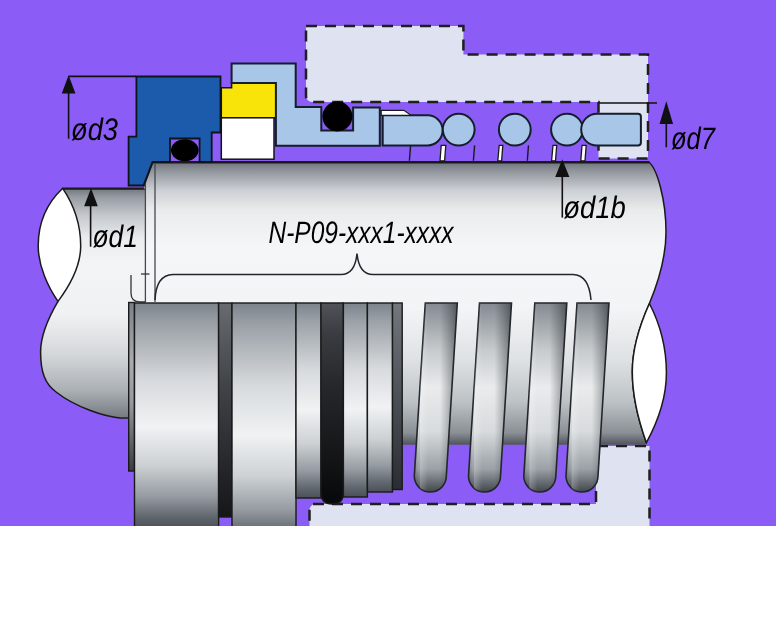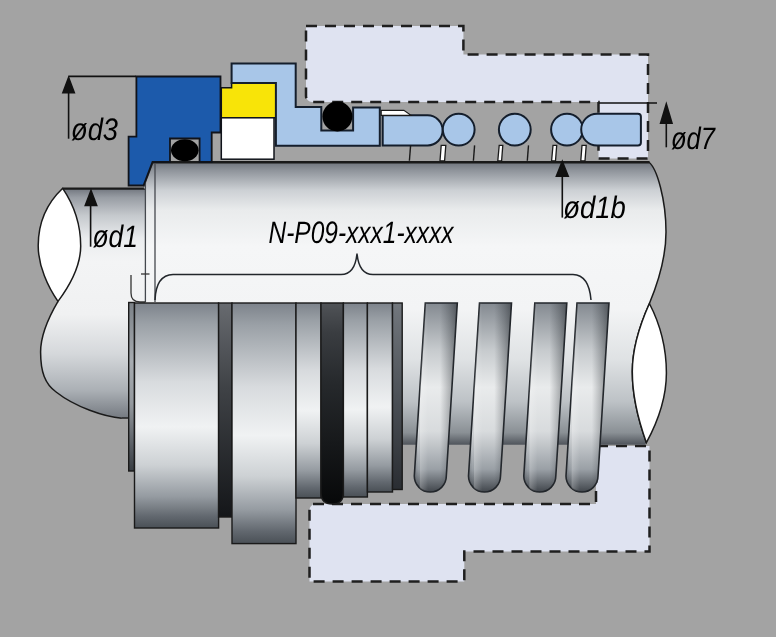--- a/index.html
+++ b/index.html
@@ -1,16 +1,16 @@
 <!DOCTYPE html>
 <html><head>
 <meta charset="utf-8">
 <style>
   html,body{margin:0;padding:0;background:#ffffff;}
-  .wrap{width:776px;height:637px;position:relative;overflow:hidden;background:#a3a3a3;}
+  .wrap{width:776px;height:526px;position:relative;overflow:hidden;background:#8b5cf6;}
   text{font-family:"Liberation Sans", sans-serif;font-style:italic;fill:#000;-webkit-font-smoothing:antialiased;text-rendering:geometricPrecision;}
 </style>
 </head>
 <body>
 <div class="wrap">
 <svg width="776" height="637" viewBox="0 0 776 637">
 <defs>
   <linearGradient id="sleeveG" x1="0" y1="162" x2="0" y2="444" gradientUnits="userSpaceOnUse">
     <stop offset="0" stop-color="#6f747c"></stop>
     <stop offset="0.03" stop-color="#8f949b"></stop>

